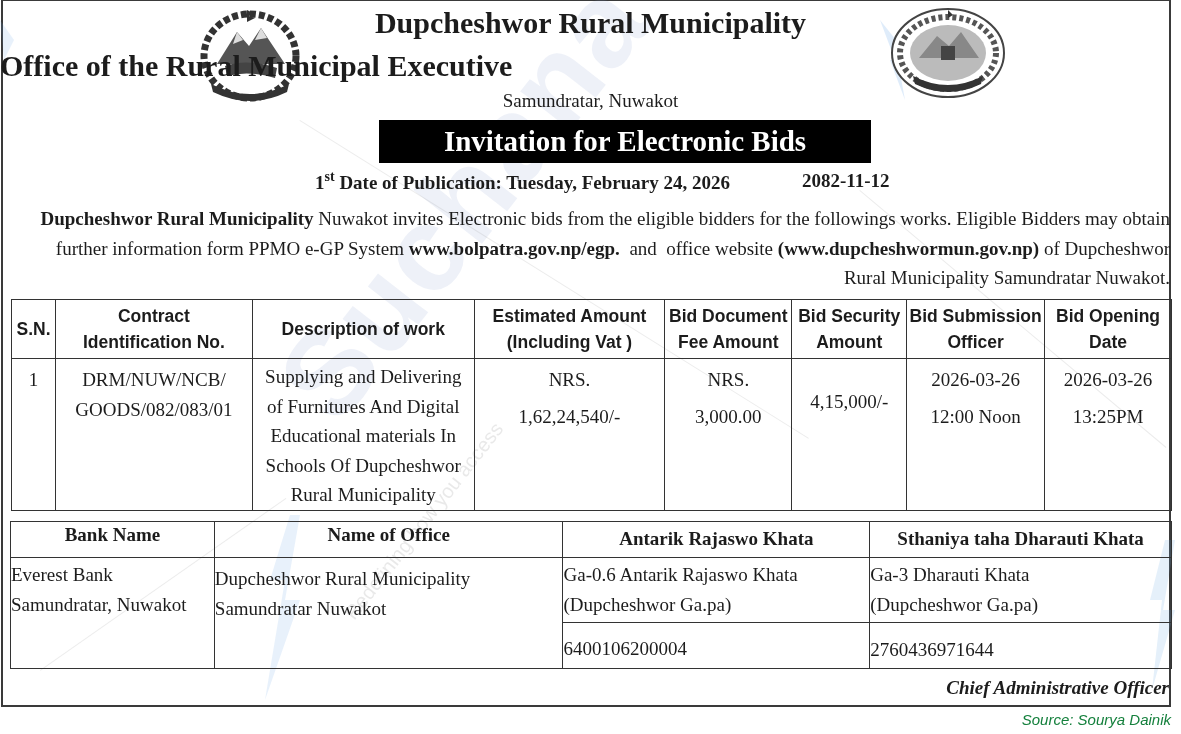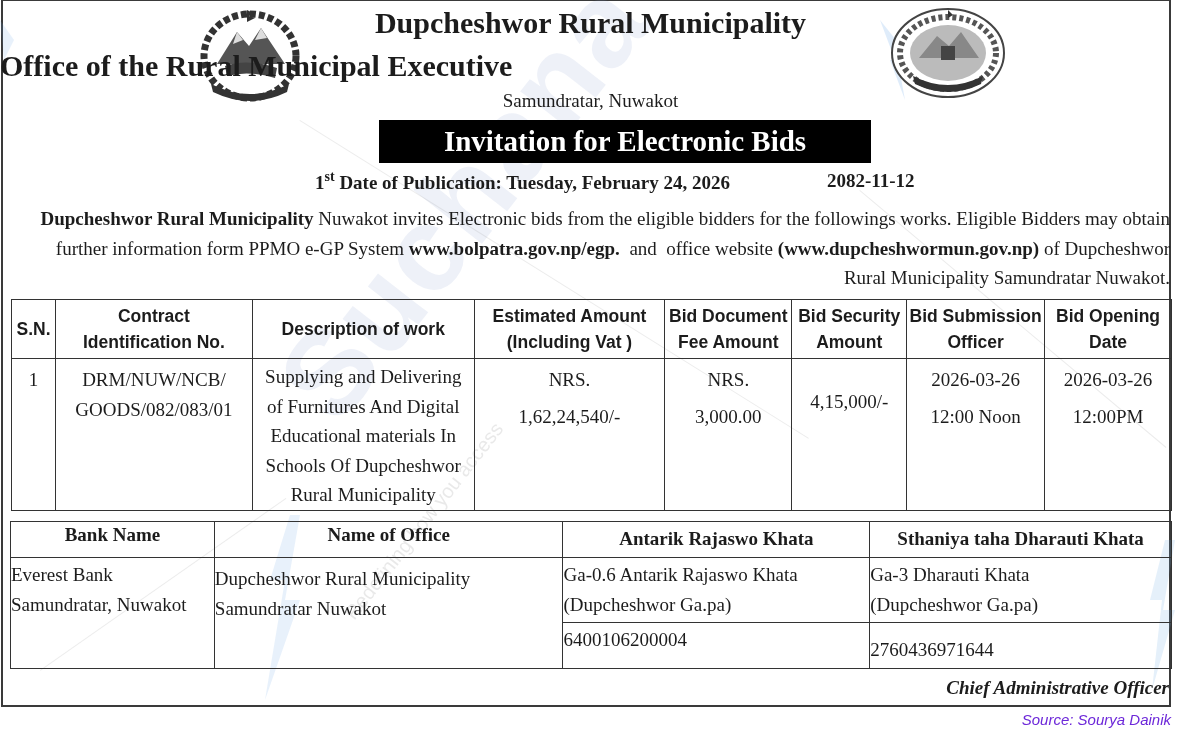--- a/index.html
+++ b/index.html
@@ -29,40 +29,40 @@
   .title2 { position: absolute; top: 49px; left: 0; width: 1181px; text-align: left;
             font-size: 30px; font-weight: bold; }
   .subloc { position: absolute; top: 90px; left: 0; width: 1181px; text-align: center; font-size: 19px; }
 
   .heading-box { position: absolute; left: 379px; top: 120px; width: 492px; height: 43px;
                  background: #000000; color: #ffffff; font-size: 29px; font-weight: bold;
                  text-align: center; line-height: 42px; }
 
   .publine { position: absolute; top: 170px; left: 287px; font-size: 19px; font-weight: bold; white-space: nowrap; margin-left: 28px; }
   .publine sup { font-size: 14px; position: relative; top: -1px; }
-  .publine .date2 { position: absolute; left: 512px; top: 0; }
+  .publine .date2 { position: absolute; left: 487px; top: 0; }
 
   .intro { position: absolute; left: 12px; top: 204px; width: 1158px; font-size: 19px; line-height: 29.5px; text-align: right; }
   .intro b { font-weight: bold; }
 
   table { border-collapse: collapse; position: absolute; }
   td, th { border: 1.5px solid #333; padding: 0; }
 
   .t1 { left: 11px; top: 299px; width: 1161px; }
   .t1 th { font-family: "Liberation Sans", sans-serif; font-weight: bold; font-size: 17.5px;
            line-height: 26px; height: 58px; text-align: center; vertical-align: middle; }
   .t1 td { font-size: 19px; line-height: 29.5px; text-align: center; vertical-align: top; height: 152px; padding-top: 6px; box-sizing: border-box; }
 
   .t2 { left: 10px; top: 521px; width: 1162px; }
   .t2 th { font-weight: bold; font-size: 19px; height: 36px; text-align: center; vertical-align: top; padding-top: 2px; box-sizing: border-box; }
   .t2 td { font-size: 19px; line-height: 29.5px; vertical-align: top; }
 
   .signature { position: absolute; right: 12px; top: 677px; font-size: 19px; font-weight: bold; font-style: italic; }
   .source { position: absolute; right: 10px; top: 711px; font-family: "Liberation Sans", sans-serif;
-            font-style: italic; font-size: 15px; color: #6d28d9; }
+            font-style: italic; font-size: 15px; color: #15803d; }
 </style>
 </head>
 <body>
 
 <div class="frame"></div>
 
 <div class="wm" style="left:0;top:0;width:1181px;height:734px;">
   <div class="wm-text">Suchana</div>
   <div class="wm-sub">Redefining how you access</div>
   <div class="wm-line" style="left:300px;top:120px;width:600px;transform:rotate(32deg);"></div>
@@ -135,21 +135,21 @@
     <th><span>Bid Opening</span><br><span>Date</span></th>
   </tr>
   <tr>
     <td><span>1</span></td>
     <td><span>DRM/NUW/NCB/</span><br><span>GOODS/082/083/01</span></td>
     <td style="padding-top:3px"><span>Supplying and Delivering</span><br><span>of Furnitures And Digital</span><br><span>Educational materials In</span><br><span>Schools Of Dupcheshwor</span><br><span>Rural Municipality</span></td>
     <td style="line-height:37px;padding-top:2px"><span>NRS.</span><br><span>1,62,24,540/-</span></td>
     <td style="line-height:37px;padding-top:2px"><span>NRS.</span><br><span>3,000.00</span></td>
     <td style="padding-top:28px"><span>4,15,000/-</span></td>
     <td style="line-height:37px;padding-top:2px"><span>2026-03-26</span><br><span>12:00 Noon</span></td>
-    <td style="line-height:37px;padding-top:2px"><span>2026-03-26</span><br><span>12:00PM</span></td>
+    <td style="line-height:37px;padding-top:2px"><span>2026-03-26</span><br><span>13:25PM</span></td>
   </tr>
 </tbody>
   </table>
 
 <table class="t2">
   <colgroup>
     <col style="width:204px">
       <col style="width:349px">
       <col style="width:307px">
       <col style="width:302px">
@@ -161,20 +161,20 @@
     <th style="padding-top:6px">Antarik Rajaswo Khata</th>
     <th style="padding-top:6px">Sthaniya taha Dharauti Khata</th>
   </tr>
   <tr>
     <td rowspan="2" style="height:108px;padding-top:2px"><span>Everest Bank</span><br><span>Samundratar, Nuwakot</span></td>
     <td rowspan="2" style="padding-top:6px"><span>Dupcheshwor Rural Municipality</span><br><span>Samundratar Nuwakot</span></td>
     <td style="height:62px;padding-top:2px"><span>Ga-0.6 Antarik Rajaswo Khata</span><br><span>(Dupcheshwor Ga.pa)</span></td>
     <td style="padding-top:2px"><span>Ga-3 Dharauti Khata</span><br><span>(Dupcheshwor Ga.pa)</span></td>
   </tr>
   <tr>
-    <td style="padding-top:2px">6400106200004</td>
+    <td style="padding-top:11px">6400106200004</td>
     <td style="padding-top:12px">2760436971644</td>
   </tr>
 </tbody>
   </table>
 
 <div class="signature">Chief Administrative Officer</div>
 <div class="source">Source: Sourya Dainik</div>
 
 </body></html>

